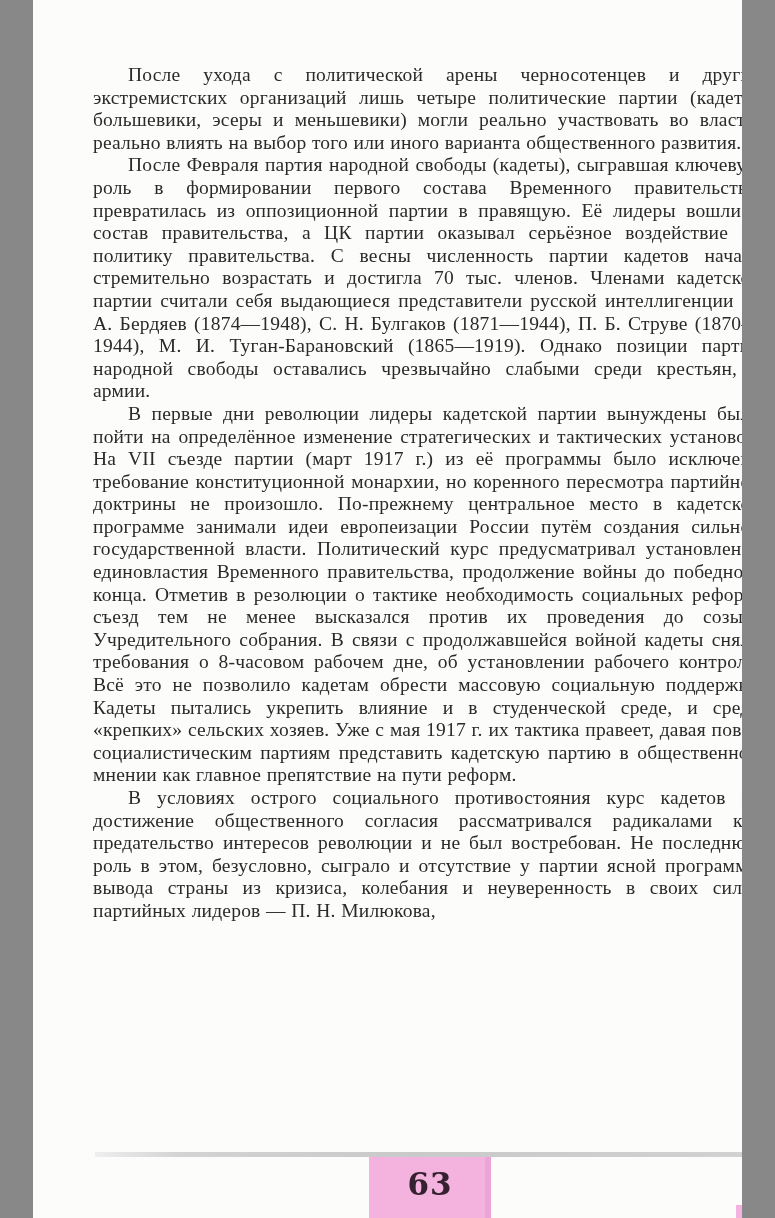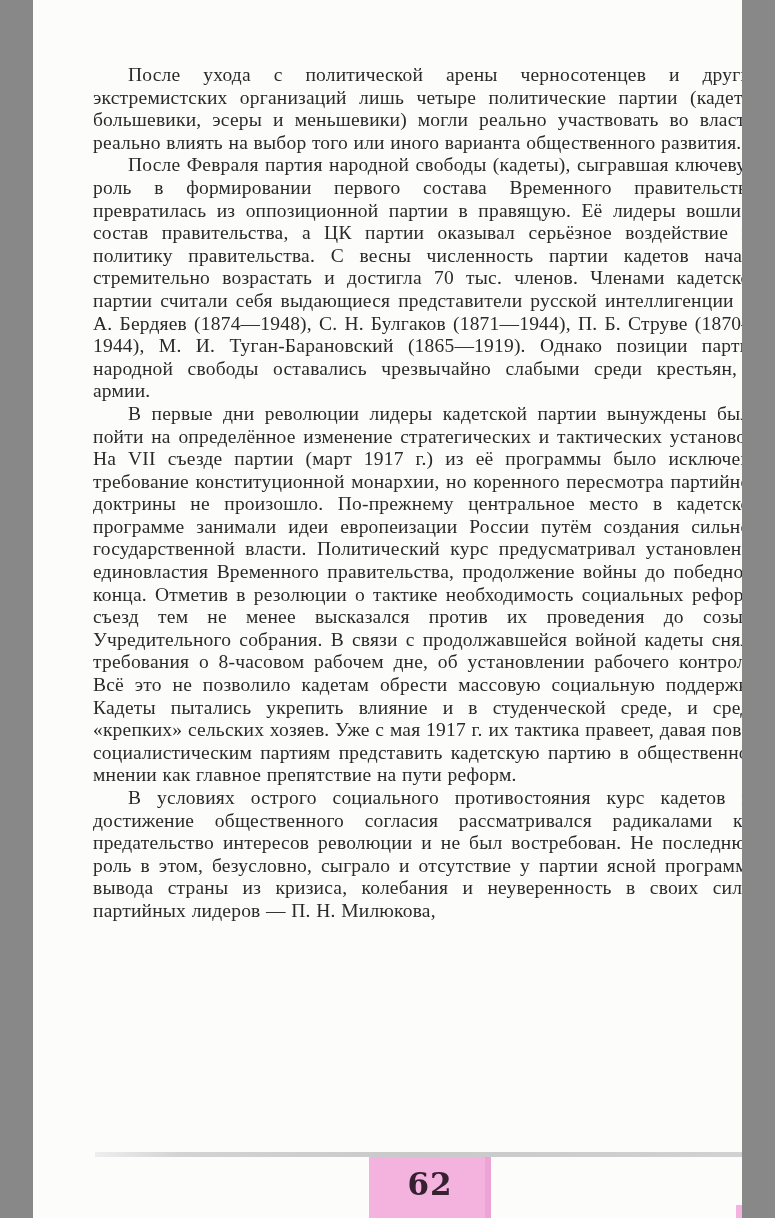--- a/index.html
+++ b/index.html
@@ -84,16 +84,16 @@
 
 <div class="page">
   <main class="text-column" id="text-column">
       <p><span class="">После ухода с политической арены черносотенцев и других экстремистских организаций лишь четыре политические партии (кадеты, большевики, эсеры и меньшевики) могли реально участвовать во власти, реально влиять на выбор того или иного варианта общественного развития.</span></p>
       <p><span class="">После Февраля </span><span class="bold">партия народной свободы (кадеты),</span><span class=""> сыгравшая ключевую роль в формировании первого состава Временного правительства, превратилась из оппозиционной партии в правящую. Её лидеры вошли в состав правительства, а ЦК партии оказывал серьёзное воздействие на политику правительства. С весны численность партии кадетов начала стремительно возрастать и достигла 70 тыс. членов. Членами кадетской партии считали себя выдающиеся представители русской интеллигенции Н. А. Бердяев (1874—1948), С. Н. Булгаков (1871—1944), П. Б. Струве (1870—1944), М. И. Туган-Барановский (1865—1919). Однако позиции партии народной свободы оставались чрезвычайно слабыми среди крестьян, в армии.</span></p>
       <p><span class="">В первые дни революции лидеры кадетской партии вынуждены были пойти на определённое изменение стратегических и тактических установок. На VII съезде партии (март 1917 г.) из её программы было исключено требование конституционной монархии, но коренного пересмотра партийной доктрины не произошло. По-прежнему центральное место в кадетской программе занимали идеи европеизации России путём создания сильной государственной власти. Политический курс предусматривал установление единовластия Временного правительства, продолжение войны до победного конца. Отметив в резолюции о тактике необходимость социальных реформ, съезд тем не менее высказался против их проведения до созыва Учредительного собрания. В связи с продолжавшейся войной кадеты сняли требования о 8-часовом рабочем дне, об установлении рабочего контроля. Всё это не позволило кадетам обрести массовую социальную поддержку. Кадеты пытались укрепить влияние и в студенческой среде, и среди «крепких» сельских хозяев. Уже с мая 1917 г. их тактика правеет, давая повод социалистическим партиям представить кадетскую партию в общественном мнении как главное препятствие на пути реформ.</span></p>
       <p><span class="">В условиях острого социального противостояния курс кадетов на достижение общественного согласия рассматривался радикалами как предательство интересов революции и не был востребован. Не последнюю роль в этом, безусловно, сыграло и отсутствие у партии ясной программы вывода страны из кризиса, колебания и неуверенность в своих силах партийных лидеров — П. Н. Милюкова,</span></p>
     </main>
   <div class="rule"></div>
   <div class="pagenum-box">
-    <span class="pagenum">62</span>
+    <span class="pagenum">63</span>
   </div>
   <div class="corner-mark"></div>
 </div>
 
 </body></html>

